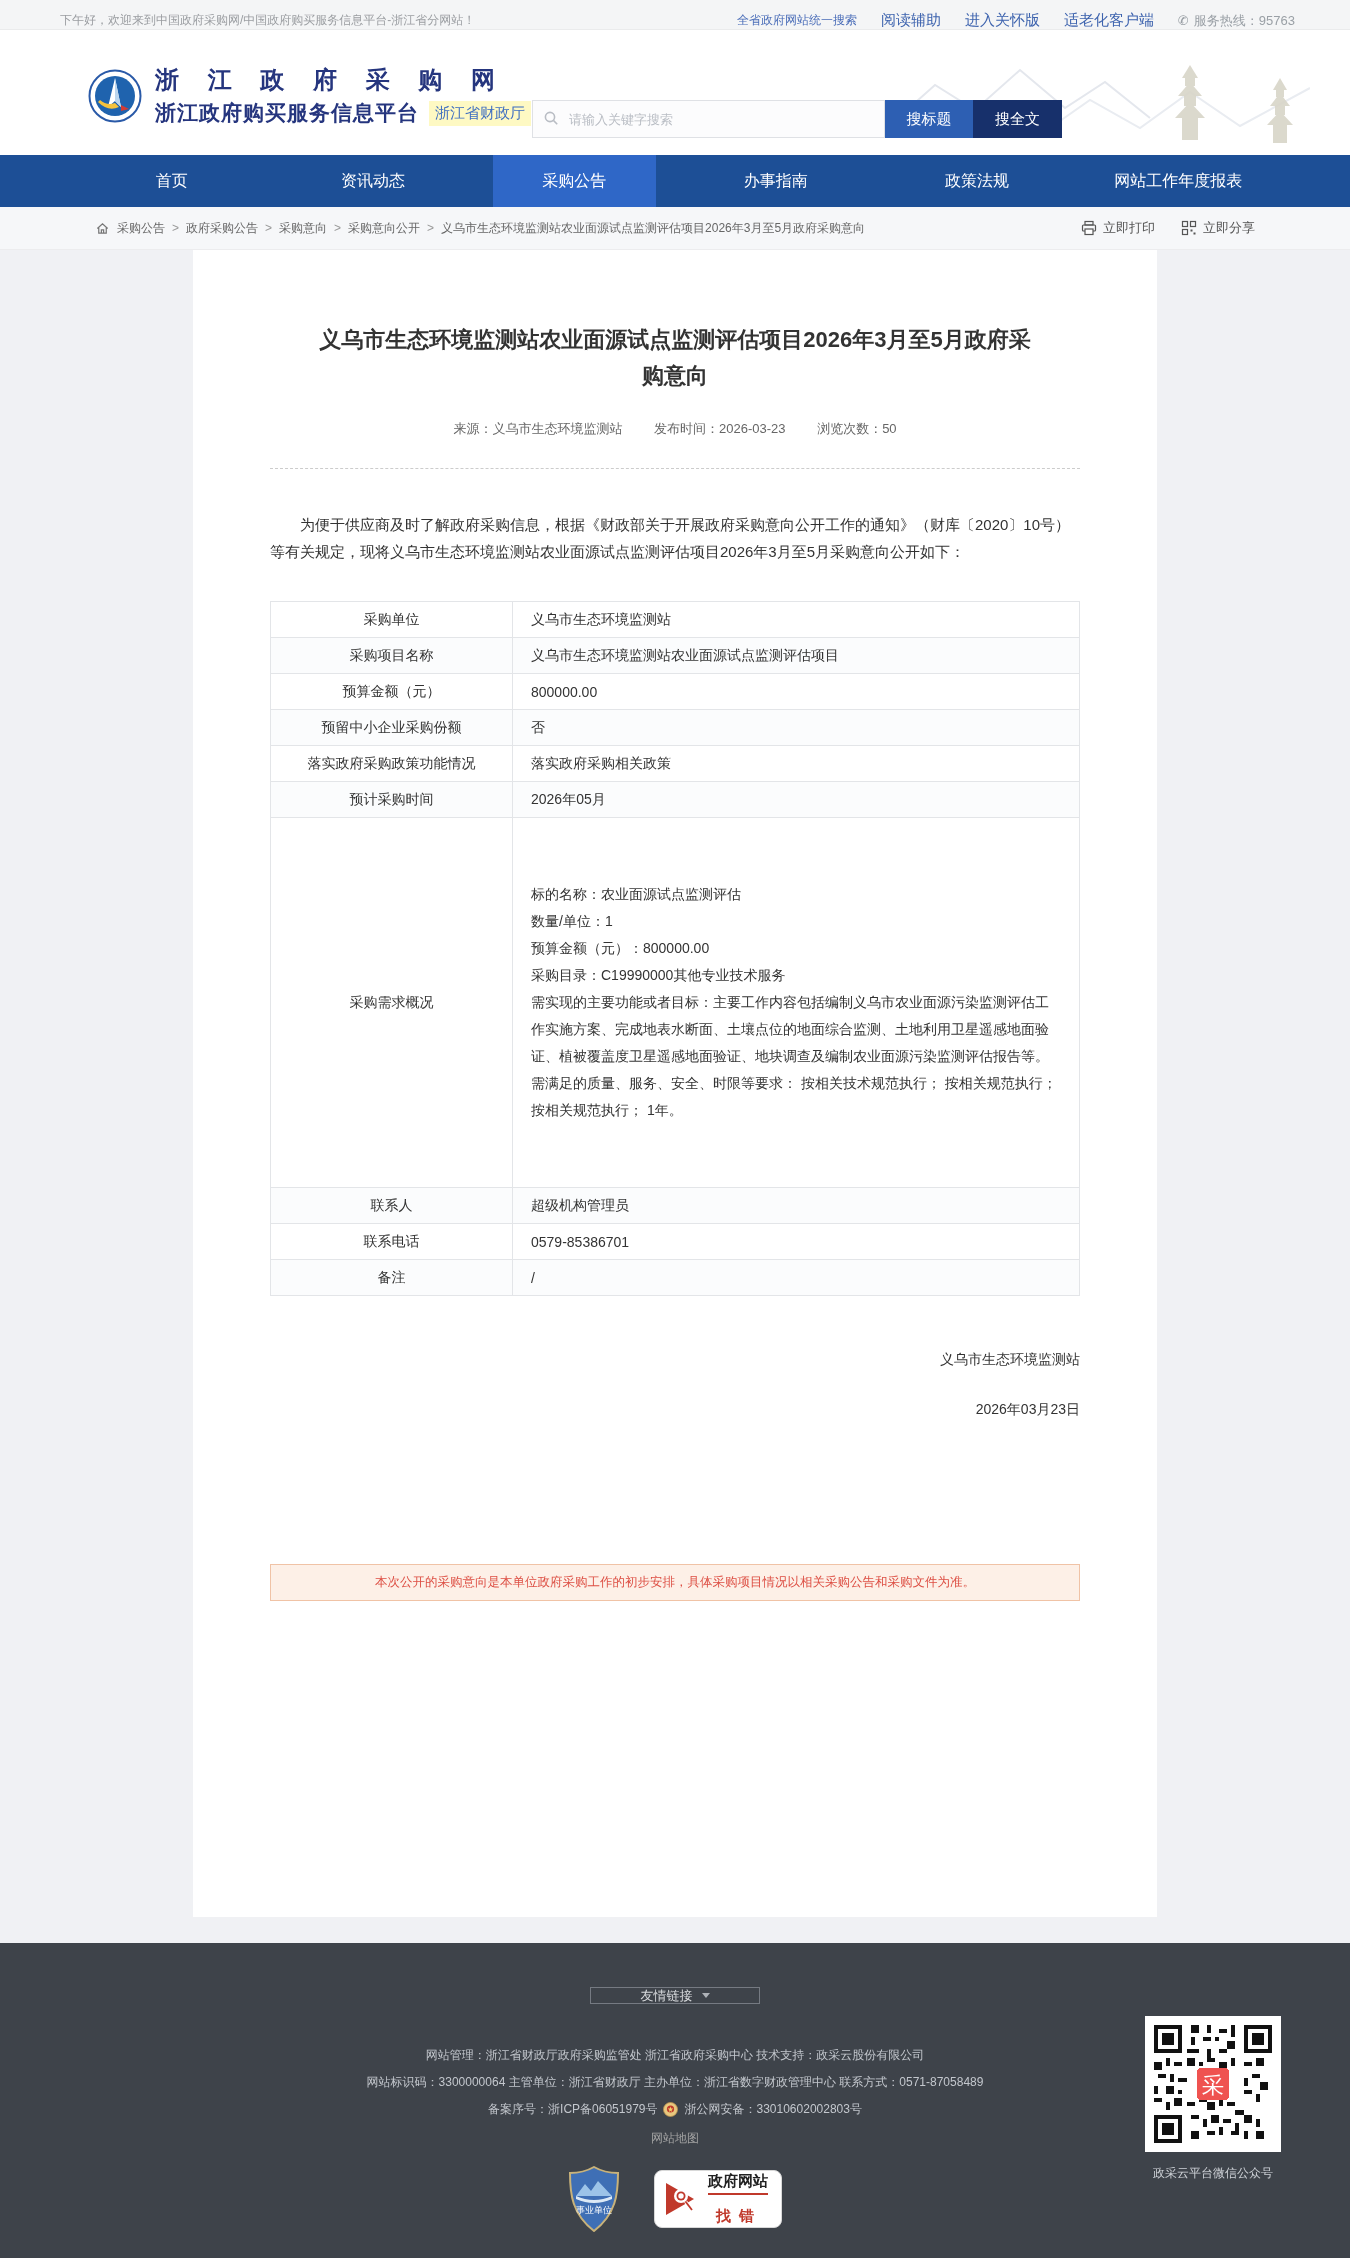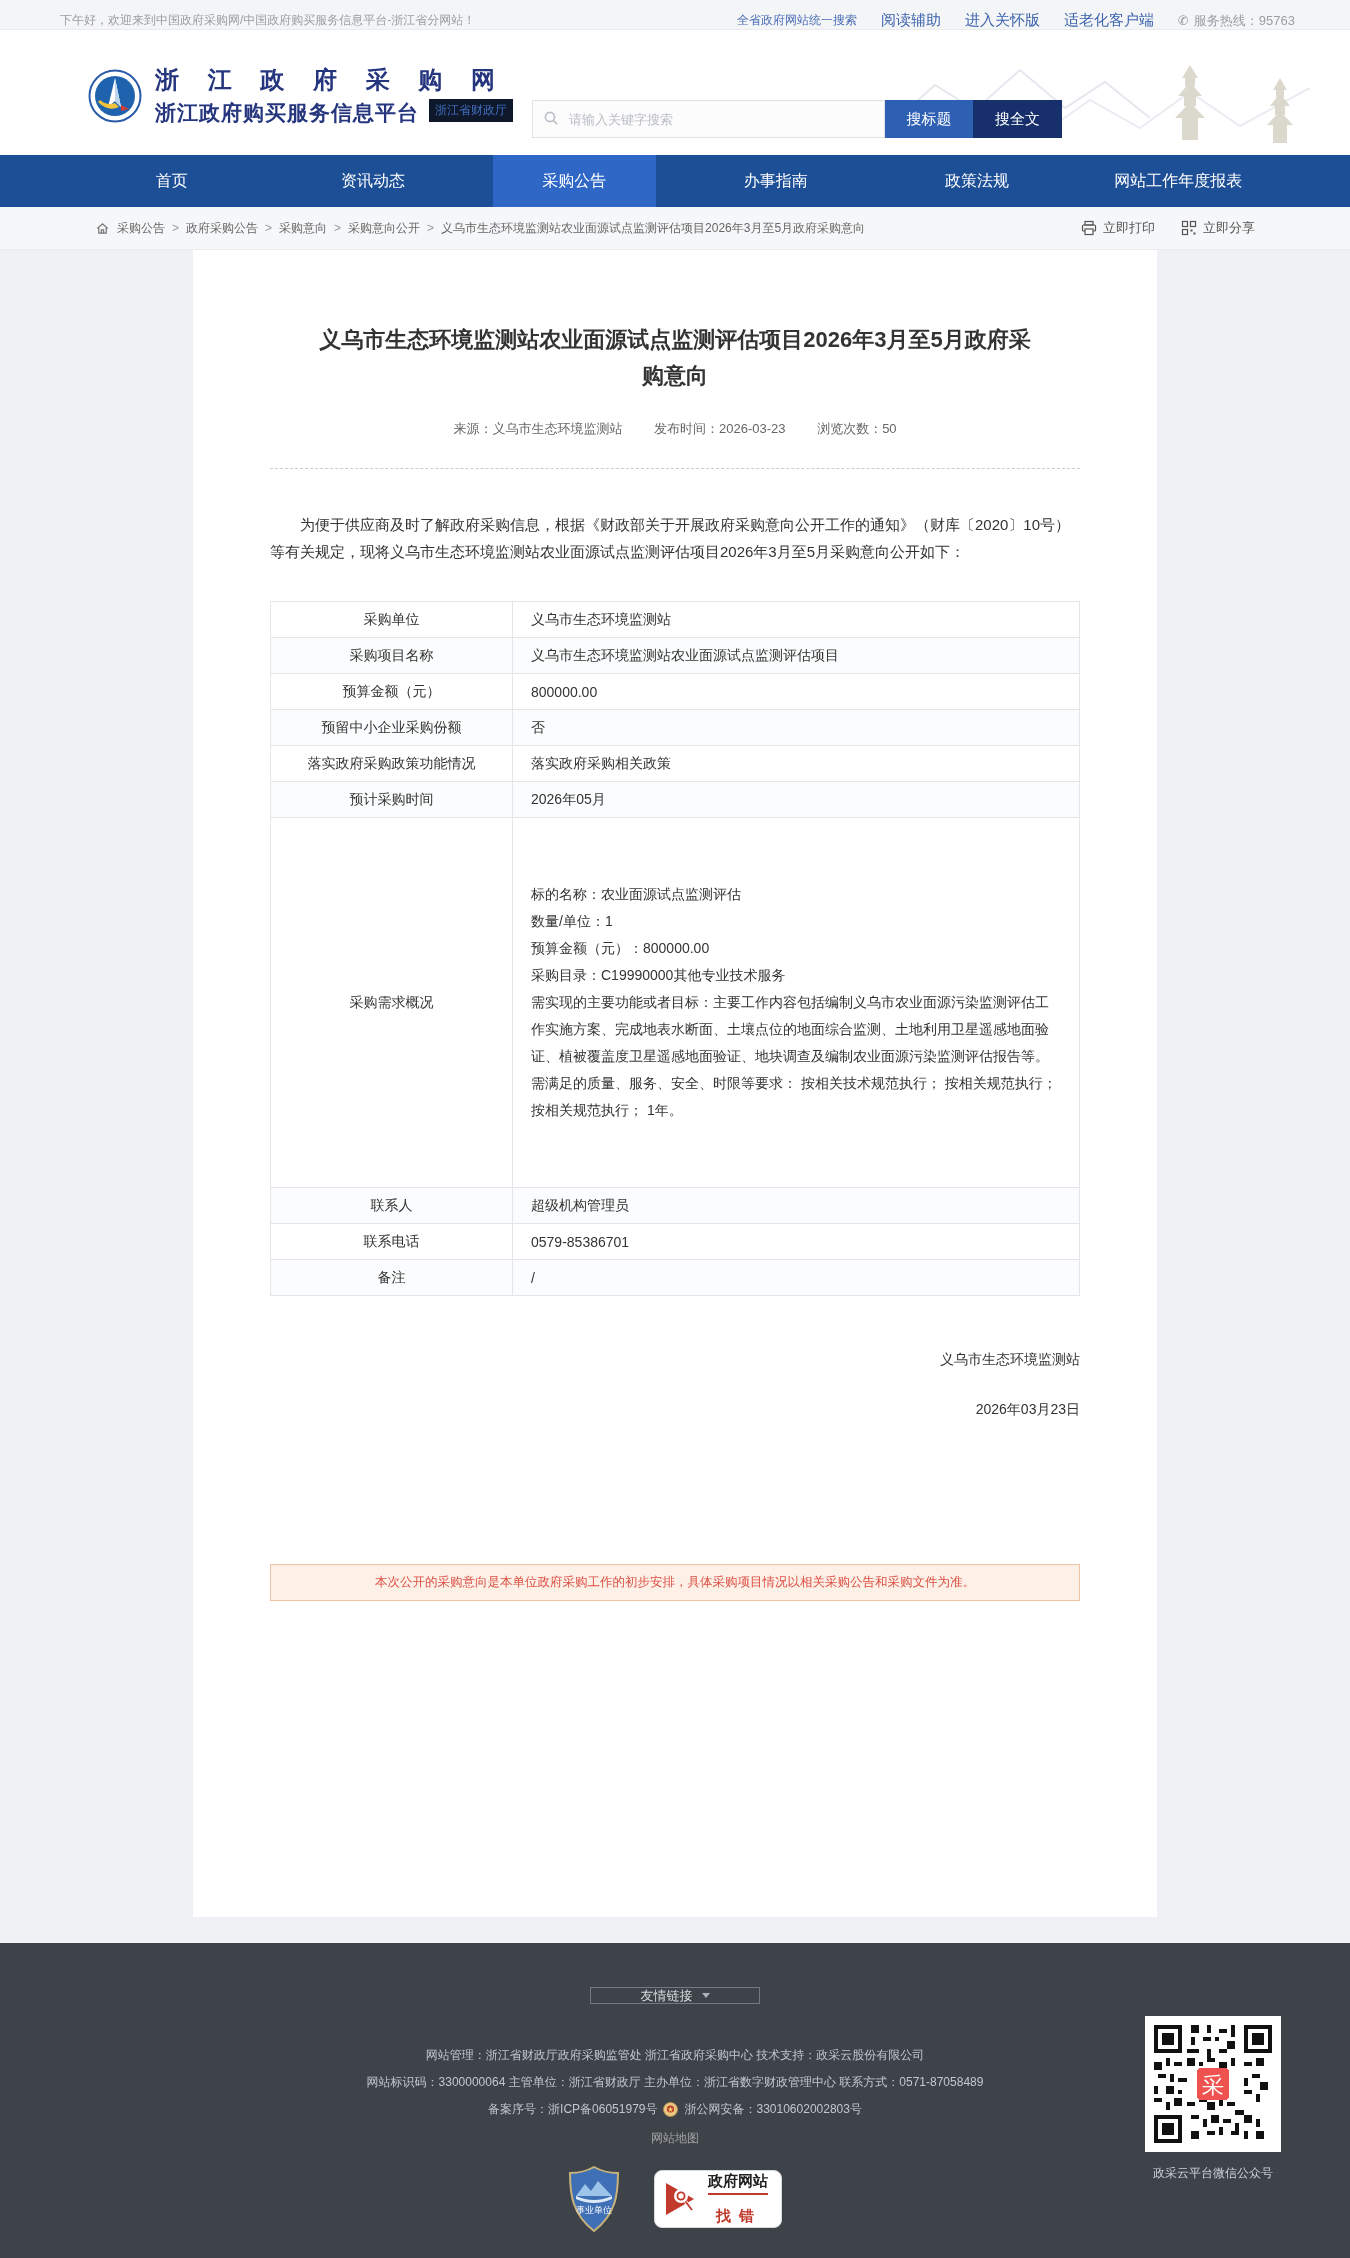--- a/index.html
+++ b/index.html
@@ -12,23 +12,23 @@
   .tb-right { display:flex; align-items:center; gap:24px; }
   .tb-link-sm { font-size:12px; color:#4a6db8; text-decoration:none; cursor:pointer; }
   .tb-link { font-size:15px; color:#3d63ae; text-decoration:none; cursor:pointer; }
   .tb-hotline { font-size:13px; color:#9aa0a6; display:flex; align-items:center; gap:5px; }
 
   
   .header { height:125px; background:#fff; position:relative; overflow:hidden; }
   .header-deco { position:absolute; right:40px; top:0; pointer-events:none; }
   .logo-wrap { position:absolute; left:88px; top:34px; display:flex; align-items:center; gap:13px; }
   .logo-text .cn { font-size:24px; font-weight:bold; color:#25357e; letter-spacing:11px; white-space:nowrap; }
-  .sub-row { display:flex; align-items:flex-start; gap:10px; margin-top:3px; }
+  .sub-row { display:flex; align-items:center; gap:10px; margin-top:3px; }
   .logo-text .sub { font-size:21px; font-weight:bold; color:#25357e; letter-spacing:1px; white-space:nowrap; }
-  .fin-badge { font-size:12px; color:#3f6fc1; background:#0f172a; padding:3px 6px; white-space:nowrap; }
+  .fin-badge { font-size:15px; color:#3f6fc1; background:#fef9c3; padding:3px 6px; white-space:nowrap; }
   .search-box { position:absolute; left:532px; top:70px; width:530px; height:38px; display:flex; }
   .search-field { position:relative; flex:1; }
   .search-field input { width:100%; height:38px; border:1px solid #dfe1e5; background:#fcfcfd;
     padding:0 10px 0 36px; font-size:13px; color:#404040; outline:none; }
   .search-field input::placeholder { color:#b9bdc4; }
   .mag { position:absolute; left:11px; top:10px; }
   .btn-search { height:38px; border:none; color:#fff; font-size:15px; cursor:pointer; font-family:inherit; }
   .btn-title { width:88px; background:#2d5fb3; }
   .btn-full { width:89px; background:#17306b; }
 

